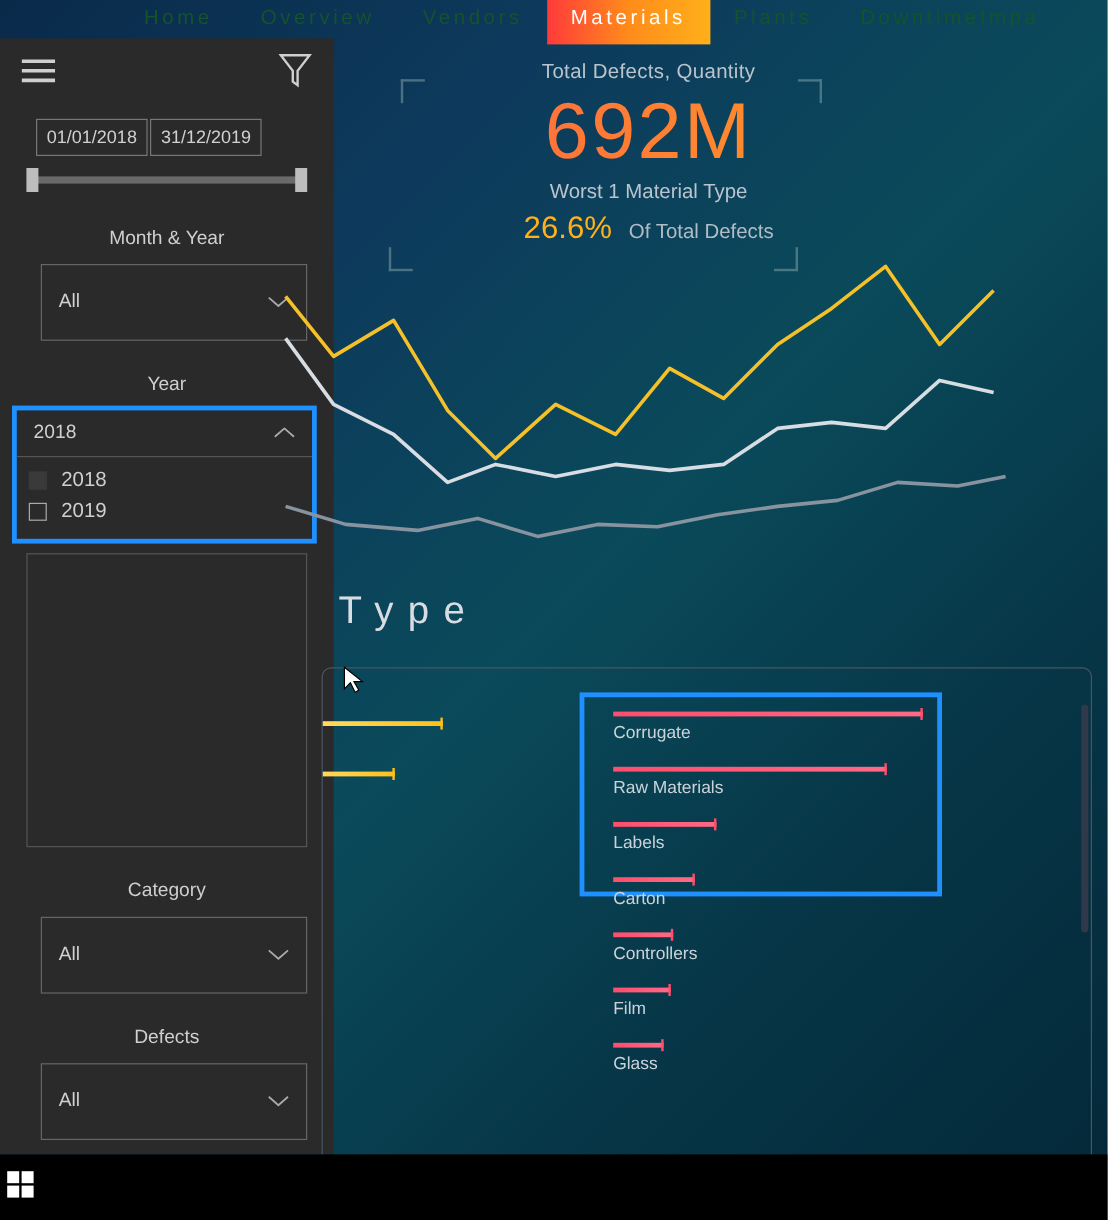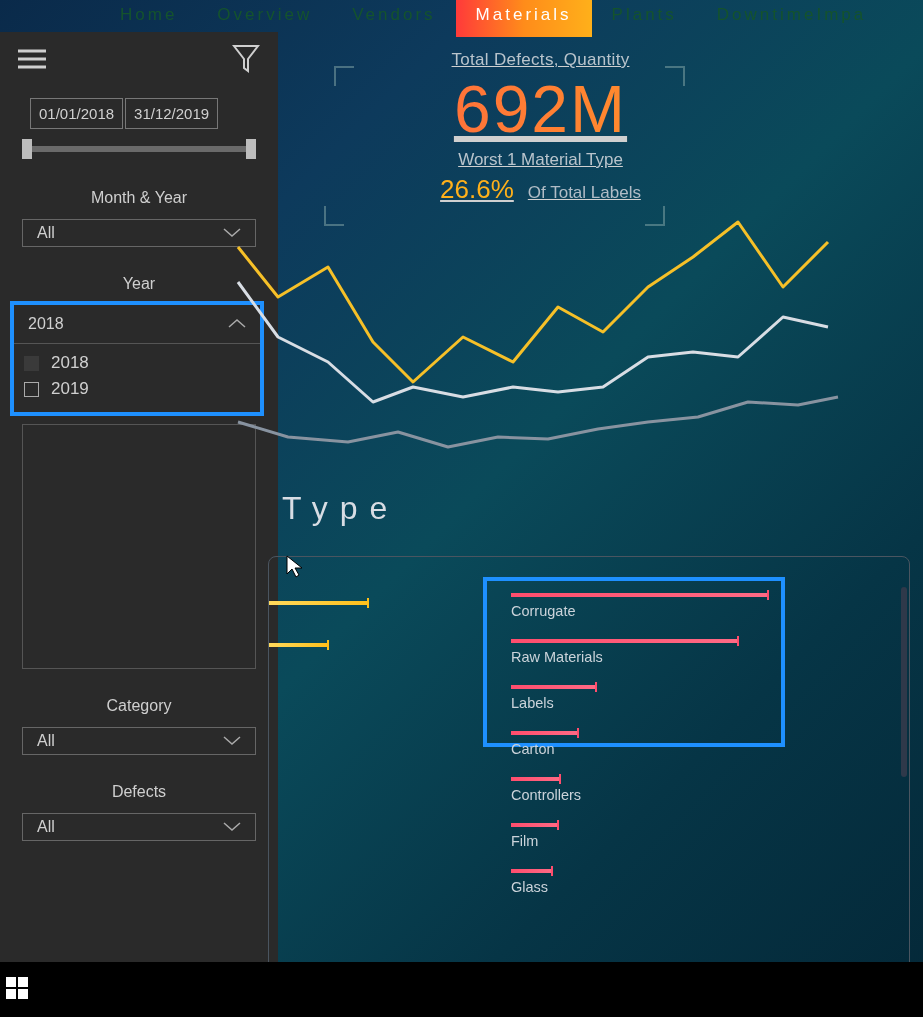--- a/index.html
+++ b/index.html
@@ -97,26 +97,26 @@
       text-align: center;
       font-size: 16px;
       color: #cfcfcf;
       margin-bottom: 12px;
     }
     .dropdown {
       border: 1px solid #666;
       display: flex;
       justify-content: space-between;
       align-items: center;
-      padding: 4px 14px;
+      padding: 22px 14px;
       font-size: 16px;
       color: #d0d0d0;
       cursor: pointer;
       margin-bottom: 28px;
-      margin-left: 4px;
+      margin-left: 16px;
       margin-right: 4px;
     }
     .chev-down {
       width: 18px;
       height: 10px;
     }
 
     
     .year-block {
       border: 4px solid #1E90FF;
@@ -155,21 +155,20 @@
       margin: 8px 4px 28px 4px;
     }
 
     
     .main {
       position: absolute;
       left: 278px;
       top: 32px;
       right: 0;
       bottom: 55px;
-      text-decoration: underline;
     }
     .metric-block {
       text-align: center;
       padding-top: 18px;
       position: relative;
     }
     .corner { position: absolute; width: 20px; height: 20px; border: 2px solid #8aa; opacity: 0.5; }
     .tl { border-right: none; border-bottom: none; left: 56px; top: 34px;}
     .tr { border-left: none; border-bottom: none; right: 238px; top: 34px;}
     .bl { border-right: none; border-top: none; left: 46px; top: 174px;}
@@ -396,21 +395,21 @@
   <div class="metric-block">
     <span class="corner tl"></span>
     <span class="corner tr"></span>
     <div class="metric-label">Total Defects, Quantity</div>
     <div class="metric-value">692M</div>
     <span class="corner bl"></span>
     <span class="corner br"></span>
     <div class="sub-label">Worst 1 Material Type</div>
     <div class="pct-row">
       <span class="pct">26.6%</span>
-      <span class="pct-desc">Of Total Labels</span>
+      <span class="pct-desc">Of Total Defects</span>
     </div>
   </div>
 
   <svg class="chart-svg" id="trend-chart">
       <polyline points="0,60 40,110 90,80 135,155 175,195 225,150 275,175 320,120 365,145 410,100 455,70 500,35 545,100 590,55" fill="none" stroke="#f6c028" stroke-width="3" stroke-linejoin="round"></polyline>
       <polyline points="0,95 40,150 90,175 135,215 175,200 225,210 275,200 320,205 365,200 410,170 455,165 500,170 545,130 590,140" fill="none" stroke="#d8dde4" stroke-width="3" stroke-linejoin="round"></polyline>
       <polyline points="0,235 50,250 110,255 160,245 210,260 260,250 310,252 360,242 410,235 460,230 510,215 560,218 600,210" fill="none" stroke="#8893a0" stroke-width="3" stroke-linejoin="round"></polyline>
     </svg>
 
   <div class="section-title">Type</div>

